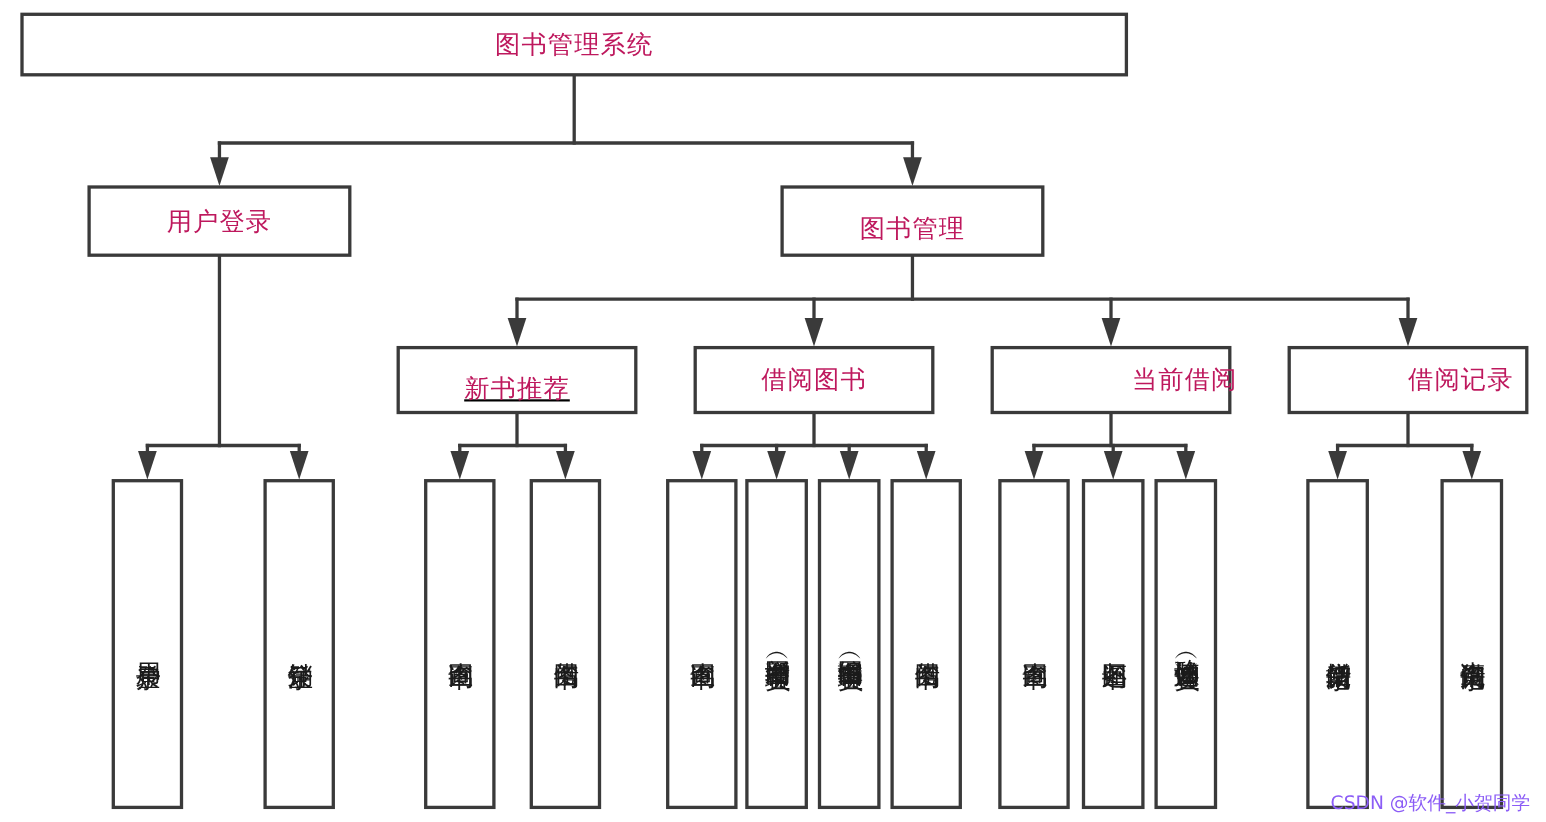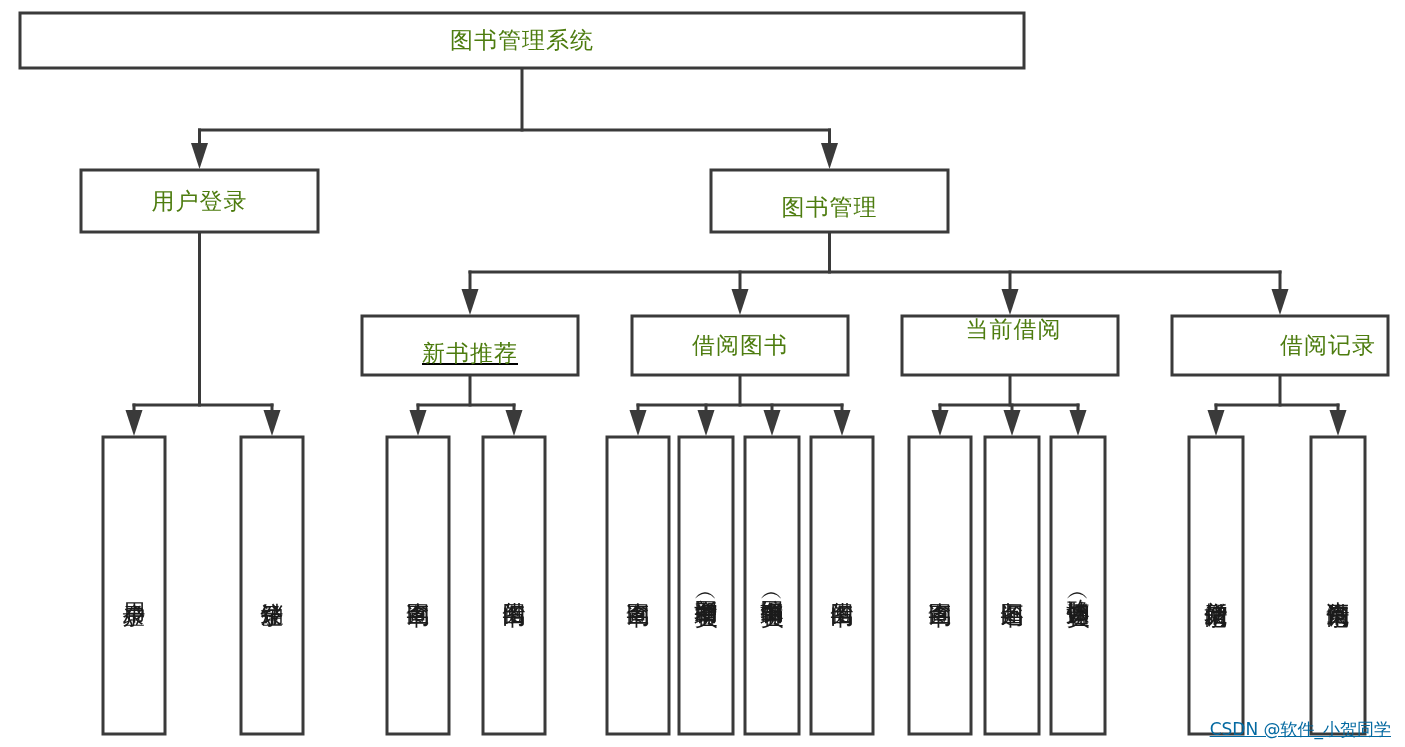--- a/index.html
+++ b/index.html
@@ -60,34 +60,33 @@
   .htext-wrap {
     position: absolute;
     display: flex;
     align-items: center;
     justify-content: center;
     pointer-events: none;
   }
   .htext {
     font-family: "DejaVu Sans", "Liberation Sans", sans-serif;
     font-size: 23px;
-    color: #4d7c0f;
+    color: #be185d;
     letter-spacing: 1px;
     white-space: nowrap;
   }
   .watermark {
     position: absolute;
     right: 14px;
     bottom: 6px;
     font-family: "DejaVu Sans", "Liberation Sans", sans-serif;
     font-size: 17px;
-    color: #0369a1;
+    color: #8b5cf6;
     white-space: nowrap;
     pointer-events: none;
-    text-decoration: underline;
   }
 </style>
 </head>
 <body>
 
 <div id="diagram-root">
   <svg class="flow" id="flow-svg" viewBox="0 0 1405 747">
       <g>
         <line x1="522" y1="68" x2="522" y2="130" class="conn"></line>
         <line x1="199.5" y1="130" x2="829.5" y2="130" class="conn"></line>
@@ -172,21 +171,21 @@
       </div>
       <div class="htext-wrap" style="left: 711px; top: 170px; width: 237px; height: 74px;">
         <div class="htext">图书管理</div>
       </div>
       <div class="htext-wrap" style="left: 362px; top: 316px; width: 216px; height: 75px; text-decoration: underline;">
         <div class="htext">新书推荐</div>
       </div>
       <div class="htext-wrap" style="left: 632px; top: 316px; width: 216px; height: 59px;">
         <div class="htext">借阅图书</div>
       </div>
-      <div class="htext-wrap" style="left: 902px; top: 300px; width: 223px; height: 59px;">
+      <div class="htext-wrap" style="left: 902px; top: 316px; width: 223px; height: 59px; justify-content: flex-end;">
         <div class="htext">当前借阅</div>
       </div>
       <div class="htext-wrap" style="left: 1172px; top: 316px; width: 216px; height: 59px; padding-left: 48px;">
         <div class="htext">借阅记录</div>
       </div>
       <div class="vtext-wrap" style="left: 103px; top: 437px; width: 62px; height: 297px;">
         <div class="vtext">用户登录</div>
       </div>
       <div class="vtext-wrap" style="left: 241px; top: 437px; width: 62px; height: 297px;">
         <div class="vtext">注销登录</div>

